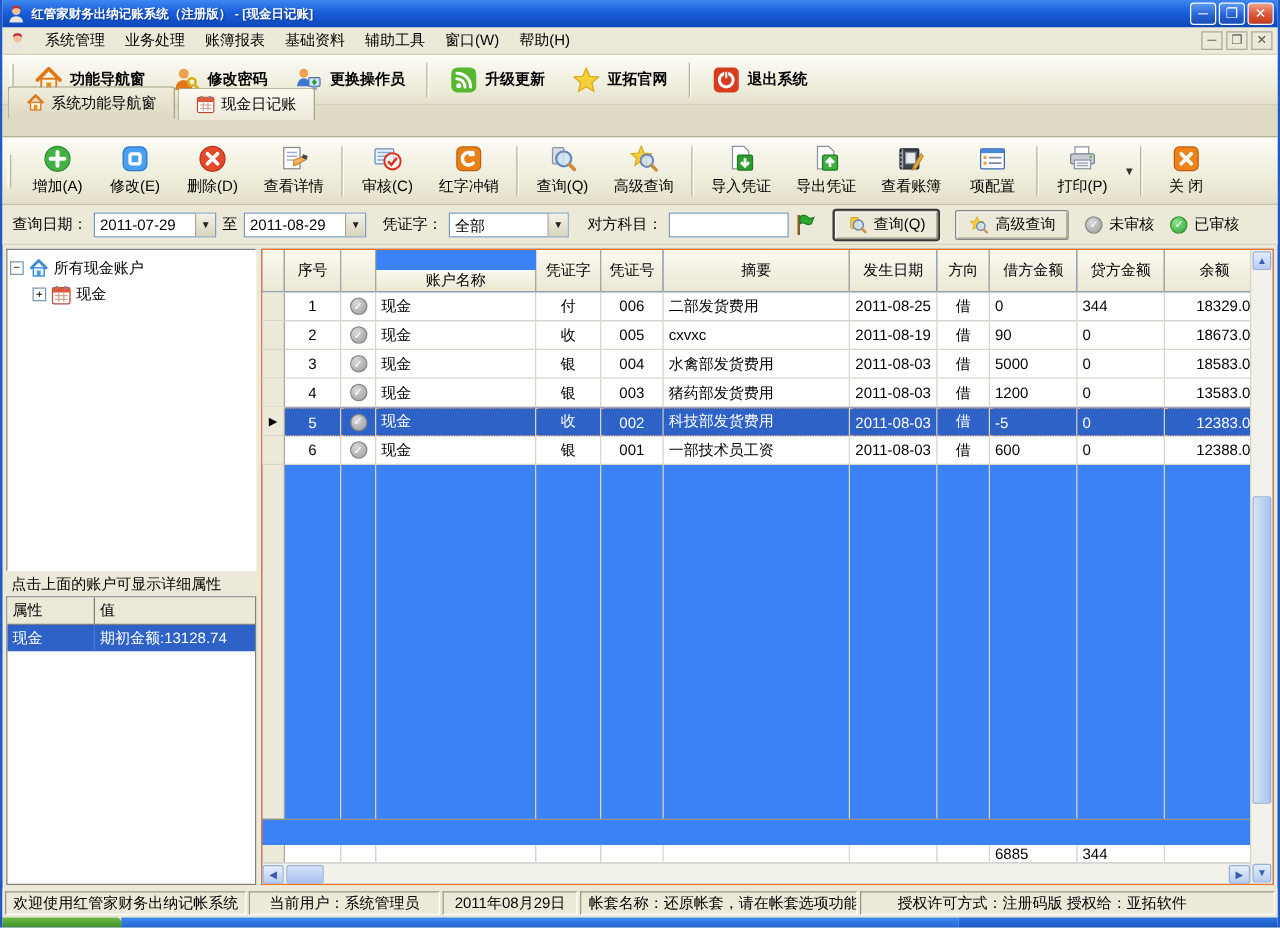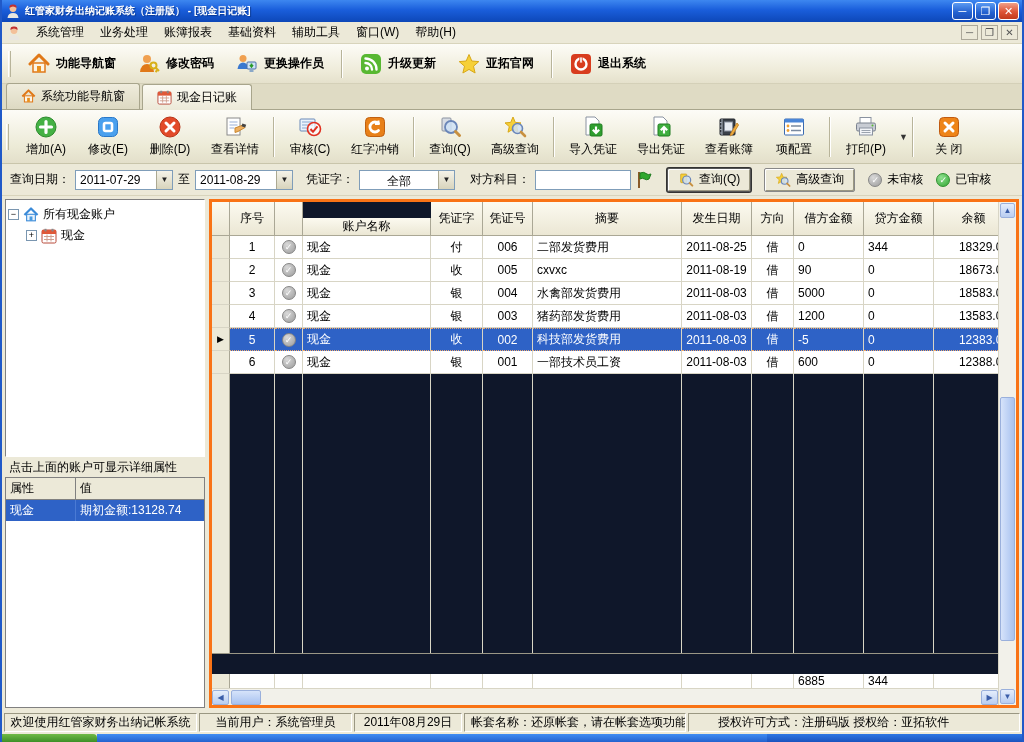--- a/index.html
+++ b/index.html
@@ -19,21 +19,21 @@
   .menubar .spacer { flex:1; }
   .mdi-btn { width:17px; height:15px; margin-left:3px; border:1px solid #aca899; background:#ece9d8; color:#555; font-size:10px; line-height:13px; text-align:center; }
 
   
   .toolbar1 { height:40px; flex:0 0 40px; background:linear-gradient(180deg,#fdfcf7,#eeebd9 70%,#e5e1cc); border-bottom:1px solid #d4d0b8; display:flex; align-items:center; padding:0 6px; }
   .grip { width:3px; height:26px; border-left:1px solid #fff; border-right:1px solid #b8b49a; margin-right:6px; }
   .tb1-btn { display:flex; align-items:center; gap:6px; padding:5px 10px; border:1px solid transparent; border-radius:2px; cursor:pointer; font-weight:bold; }
   .vsep { width:2px; height:28px; border-left:1px solid #b8b49a; border-right:1px solid #fff; margin:0 6px; }
   .vsep2 { width:2px; height:40px; border-left:1px solid #b8b49a; border-right:1px solid #fff; margin:0 4px; }
 
-  .tabrow { height:26px; flex:0 0 26px; background:#dfdbc4; display:flex; align-items:flex-end; padding:2px 4px 0 4px; border-bottom:1px solid #a8a58c; }
+  .tabrow { height:26px; flex:0 0 26px; background:#dfdbc4; display:flex; align-items:flex-end; padding:2px 4px 14px 4px; border-bottom:1px solid #a8a58c; }
   .tab { display:flex; align-items:center; gap:5px; padding:4px 14px; border:1px solid #a8a58c; border-bottom:none; border-radius:3px 3px 0 0; background:linear-gradient(180deg,#efecdc,#ddd9c2); margin-right:2px; cursor:pointer; }
   .tab.active { background:linear-gradient(180deg,#fbfaf2,#ece9d8); position:relative; top:1px; }
 
   .toolbar2 { height:54px; flex:0 0 54px; background:linear-gradient(180deg,#fdfcf7,#ecead6 70%,#e3dfca); border-bottom:1px solid #c9c5ab; display:flex; align-items:center; padding:0 4px; }
   .tb2-btn { display:flex; flex-direction:column; align-items:center; justify-content:center; gap:2px; padding:3px 9px; min-width:62px; border:1px solid transparent; border-radius:2px; cursor:pointer; }
   .tb2-btn .lbl { white-space:nowrap; }
   .drop-arrow { font-size:9px; color:#333; margin-left:2px; align-self:center; cursor:pointer; }
 
   
   .filterrow { height:32px; flex:0 0 32px; background:#ece9d8; display:flex; align-items:center; padding:0 8px; gap:5px; border-bottom:1px solid #d8d4bc; }
@@ -57,21 +57,21 @@
   .hintbar { height:20px; flex:0 0 20px; display:flex; align-items:center; padding:2px 4px; background:#ece9d8; white-space:nowrap; overflow:hidden; }
   .propgrid { flex:1; background:#fff; border:1px solid #808080; display:flex; flex-direction:column; min-height:0; }
   .prop-head { display:flex; flex:0 0 20px; background:#ece9d8; border-bottom:1px solid #808080; }
   .prop-head .cell { padding:2px 4px; }
   .prop-head .cell:first-child { width:70px; border-right:1px solid #808080; }
   .prop-row { display:flex; flex:0 0 20px; background:#2e62c6; color:#fff; }
   .prop-row .cell { padding:2px 4px; white-space:nowrap; overflow:hidden; }
   .prop-row .cell:first-child { width:70px; border-right:1px solid #4a7ad4; }
 
   
-  .grid-wrap { flex:1; display:flex; min-width:0; min-height:0; border:3px solid #f97316; background:#0f172a; }
+  .grid-wrap { flex:1; display:flex; min-width:0; min-height:0; border:1px solid #f97316; background:#3b82f6; }
   .grid-main { flex:1; display:flex; flex-direction:column; min-width:0; }
   .grid-header { display:flex; flex:0 0 24px; }
   .grid-header .cell { background:linear-gradient(180deg,#fcfaf0,#ebe7d4); border-right:1px solid #aaa795; border-bottom:1px solid #aaa795; display:flex; align-items:center; justify-content:center; font-size:12px; white-space:nowrap; overflow:hidden; }
   .grid-body .row { display:flex; flex:0 0 23px; height:23px; background:#fff; }
   .grid-body .row .cell { border-right:1px solid #d8d5c5; border-bottom:1px solid #d8d5c5; display:flex; align-items:center; padding:0 4px; white-space:nowrap; overflow:hidden; }
   .grid-body .row .cell.ind { background:#ece9d8; border-right:1px solid #aaa795; justify-content:center; padding:0; }
   .grid-body .row.selected .cell { background:#2e62c6; color:#fff; border-top:1px dotted #f0a868; border-bottom:1px dotted #f0a868; }
   .grid-body .row.selected .cell.ind { background:#ece9d8; color:#000; border-top:none; border-bottom:1px solid #d8d5c5; }
   .al-c { justify-content:center; } .al-r { justify-content:flex-end; } .al-l { justify-content:flex-start; }
   .grid-filler { flex:1; display:flex; min-height:0; }
@@ -395,21 +395,21 @@
     <div class="combo" style="width:98px;">
       <span class="val" style="flex:1;">2011-07-29</span>
       <span class="btn">▼</span>
     </div>
     <span>至</span>
     <div class="combo" style="width:98px;">
       <span class="val" style="flex:1;">2011-08-29</span>
       <span class="btn">▼</span>
     </div>
     <span style="margin-left:8px;">凭证字：</span>
-    <div class="combo" style="width:96px;text-align:center;">
+    <div class="combo" style="width:96px;">
       <span class="val" style="flex:1;">全部</span>
       <span class="btn">▼</span>
     </div>
     <span style="margin-left:10px;">对方科目：</span>
     <input class="txtinput" value="" style="">
     <span class="ico">
         <svg width="16" height="18" viewBox="0 0 16 18">
           <rect x="2" y="1" width="2" height="16" fill="#8a5a28"></rect>
           <path d="M4 2 Q8 0.5 10 2.5 Q12 4.5 15 3 L13 8 Q10.5 9.5 8.5 8 Q6.5 6.5 4 8z" fill="#2fa82f" stroke="#1e7a1e"></path>
         </svg>

